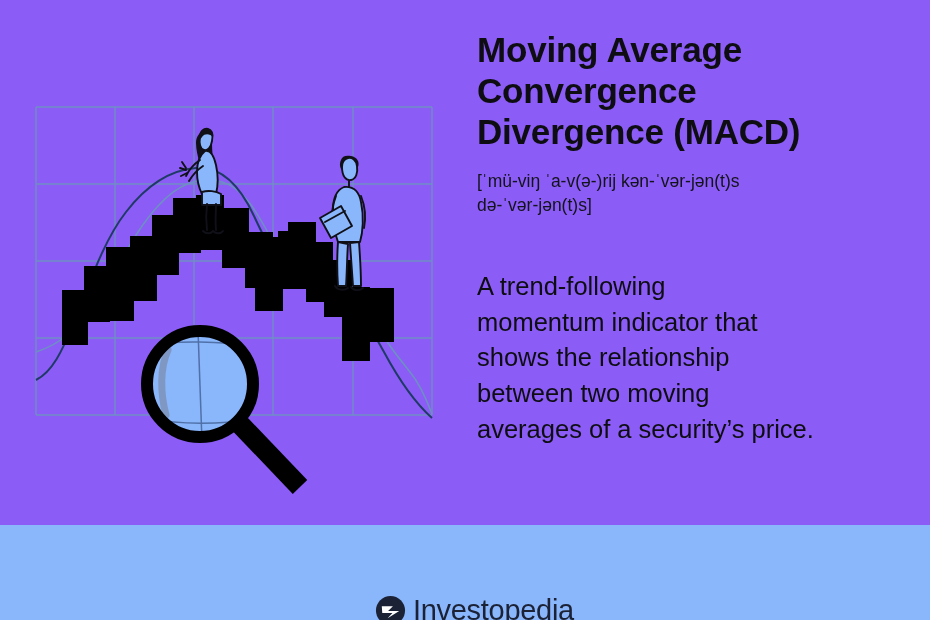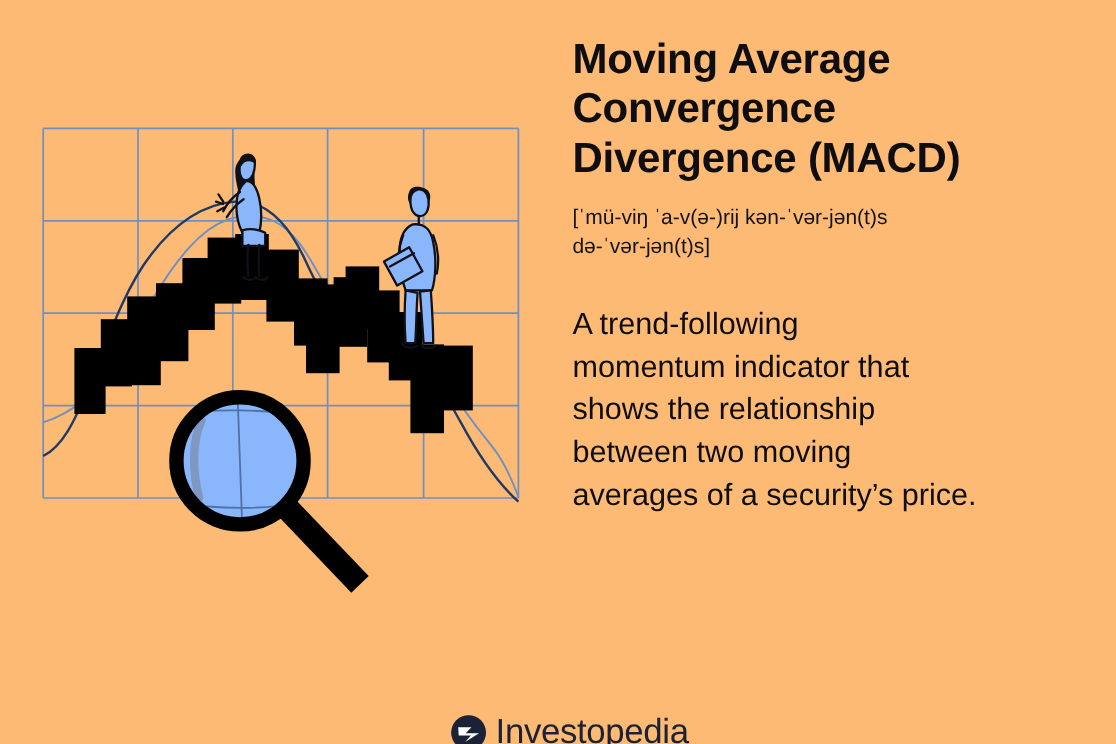--- a/index.html
+++ b/index.html
@@ -11,22 +11,22 @@
     height: 620px;
     background: #8ab6fb;
     font-family: "Liberation Sans", sans-serif;
     overflow: hidden;
     position: relative;
   }
 
   #canvas {
     position: relative;
     width: 930px;
-    height: 620px;
-    background: #fdba74;
+    height: 525px;
+    background: #8b5cf6;
   }
 
   
   #illustration {
     position: absolute;
     left: 0px;
     top: 0px;
     width: 460px;
     height: 540px;
   }
@@ -51,21 +51,21 @@
 
   #pronunciation {
     margin-top: 16px;
     font-size: 17.5px;
     line-height: 1.38;
     color: #13131a;
     white-space: pre-line;
   }
 
   #definition {
-    margin-top: 36px;
+    margin-top: 52px;
     font-size: 25.5px;
     line-height: 1.4;
     color: #0d0d12;
     white-space: pre-line;
   }
 
   
   #logo {
     position: absolute;
     left: 375px;

